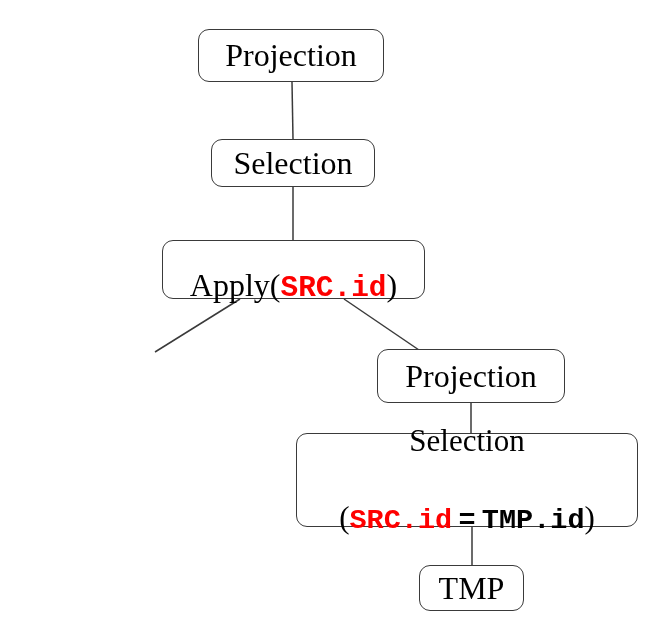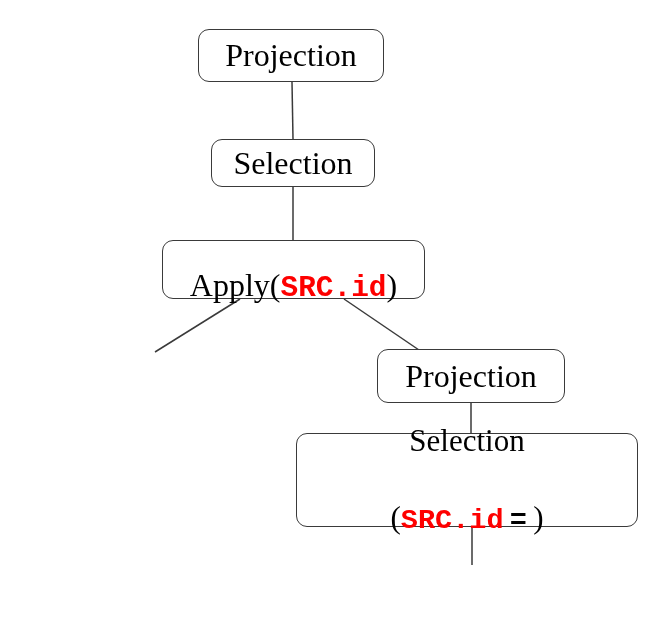--- a/index.html
+++ b/index.html
@@ -98,18 +98,22 @@
   <div class="node" id="n-projection-right">
     <span>Projection</span>
   </div>
 
   <div class="node" id="n-selection-join">
     <span>Selection</span>
     <span class="row">
       <span>(</span>
         <span class="mono red">SRC.id</span>
         <span class="mono op">=</span>
+        <span class="mono">TMP.id</span>
         <span>)</span>
     </span>
   </div>
 
+  <div class="node" id="n-tmp">
+    <span>TMP</span>
+  </div>
 
 </div>
 
 </body></html>

